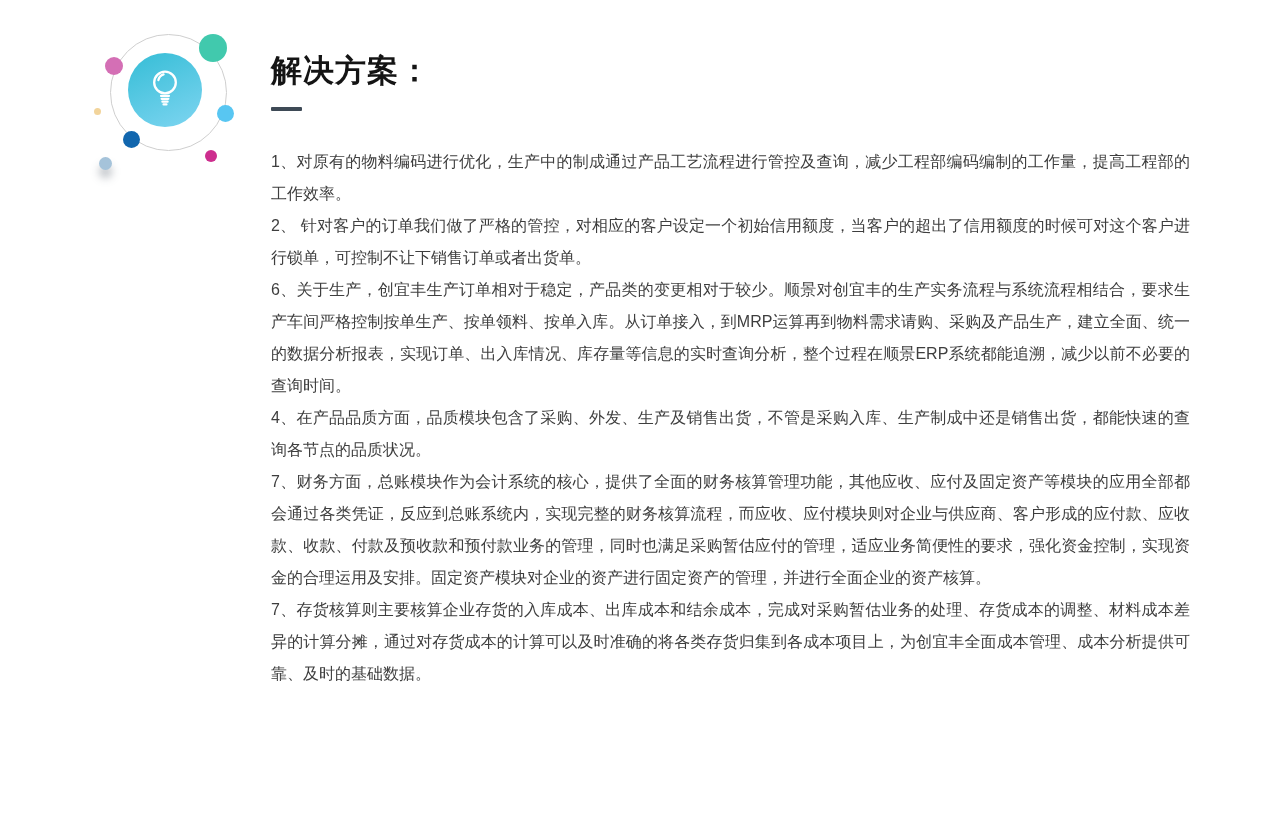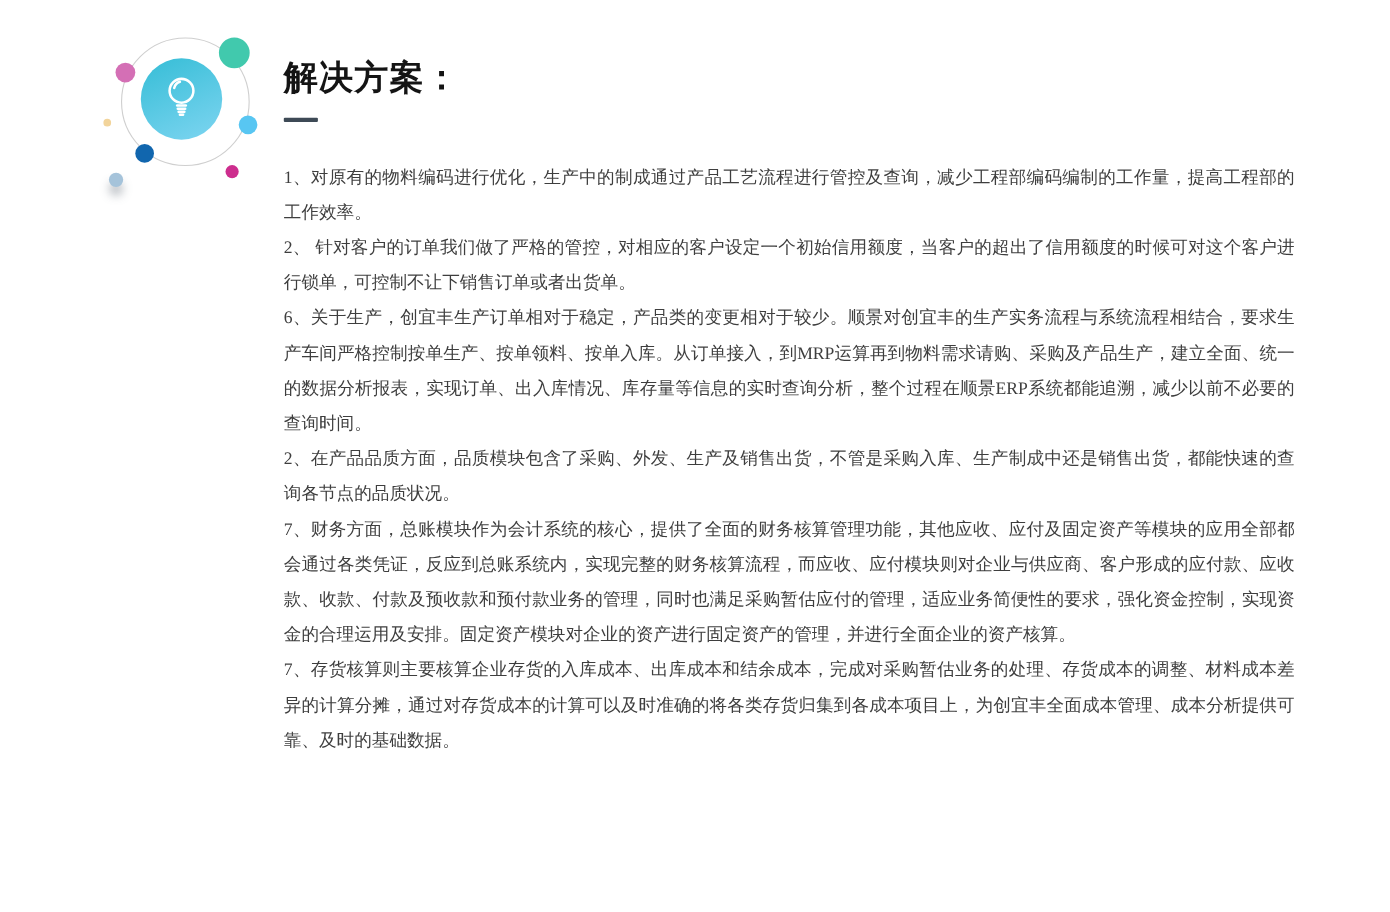--- a/index.html
+++ b/index.html
@@ -28,21 +28,21 @@
   .dot-teal    { left: 199px; top: 34px;  width: 28px; height: 28px; }
   .dot-pink    { left: 105px; top: 57px;  width: 18px; height: 18px; }
   .dot-yellow  { left: 94px;  top: 108px; width: 7px;  height: 7px;  }
   .dot-darkblue{ left: 123px; top: 131px; width: 17px; height: 17px; }
   .dot-steel   { left: 99px;  top: 157px; width: 13px; height: 13px;
                  box-shadow: 0 8px 9px rgba(110,120,130,0.45); }
   .dot-sky     { left: 217px; top: 105px; width: 17px; height: 17px; }
   .dot-magenta { left: 205px; top: 150px; width: 12px; height: 12px; }
 
   
-  .content { position: absolute; left: 258px; top: 55px; width: 919px; font-family: Liberation Serif, serif; }
+  .content { position: absolute; left: 271px; top: 55px; width: 919px; }
   .title {
     font-size: 31px; line-height: 32px; font-weight: 700;
     letter-spacing: 1px;
   }
   .title-dash {
     margin-top: 20px;
     width: 31px; height: 4px;
     border-radius: 1px;
   }
   .body-text {
@@ -83,19 +83,19 @@
 
   <div class="content">
     <h1 class="title" style="color: rgb(20, 20, 20);">解决方案：</h1>
 
     <div class="title-dash" style="background: rgb(62, 74, 86);"></div>
 
     <div class="body-text" style="color: rgb(62, 62, 62);">
       <p>1、对原有的物料编码进行优化，生产中的制成通过产品工艺流程进行管控及查询，减少工程部编码编制的工作量，提高工程部的工作效率。</p>
       <p>2、 针对客户的订单我们做了严格的管控，对相应的客户设定一个初始信用额度，当客户的超出了信用额度的时候可对这个客户进行锁单，可控制不让下销售订单或者出货单。</p>
       <p>6、关于生产，创宜丰生产订单相对于稳定，产品类的变更相对于较少。顺景对创宜丰的生产实务流程与系统流程相结合，要求生产车间严格控制按单生产、按单领料、按单入库。从订单接入，到MRP运算再到物料需求请购、采购及产品生产，建立全面、统一的数据分析报表，实现订单、出入库情况、库存量等信息的实时查询分析，整个过程在顺景ERP系统都能追溯，减少以前不必要的查询时间。</p>
-      <p>2、在产品品质方面，品质模块包含了采购、外发、生产及销售出货，不管是采购入库、生产制成中还是销售出货，都能快速的查询各节点的品质状况。</p>
+      <p>4、在产品品质方面，品质模块包含了采购、外发、生产及销售出货，不管是采购入库、生产制成中还是销售出货，都能快速的查询各节点的品质状况。</p>
       <p>7、财务方面，总账模块作为会计系统的核心，提供了全面的财务核算管理功能，其他应收、应付及固定资产等模块的应用全部都会通过各类凭证，反应到总账系统内，实现完整的财务核算流程，而应收、应付模块则对企业与供应商、客户形成的应付款、应收款、收款、付款及预收款和预付款业务的管理，同时也满足采购暂估应付的管理，适应业务简便性的要求，强化资金控制，实现资金的合理运用及安排。固定资产模块对企业的资产进行固定资产的管理，并进行全面企业的资产核算。</p>
       <p>7、存货核算则主要核算企业存货的入库成本、出库成本和结余成本，完成对采购暂估业务的处理、存货成本的调整、材料成本差异的计算分摊，通过对存货成本的计算可以及时准确的将各类存货归集到各成本项目上，为创宜丰全面成本管理、成本分析提供可靠、及时的基础数据。</p>
     </div>
   </div>
 
 </div>
 
 </body></html>

